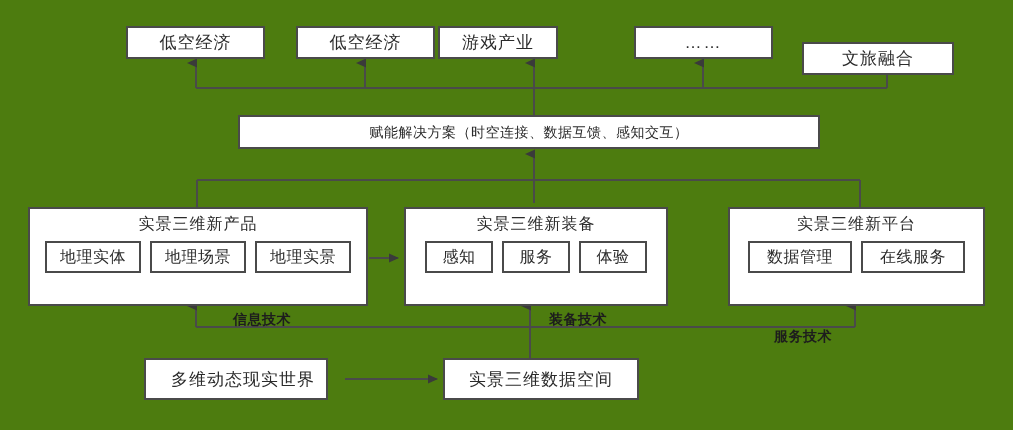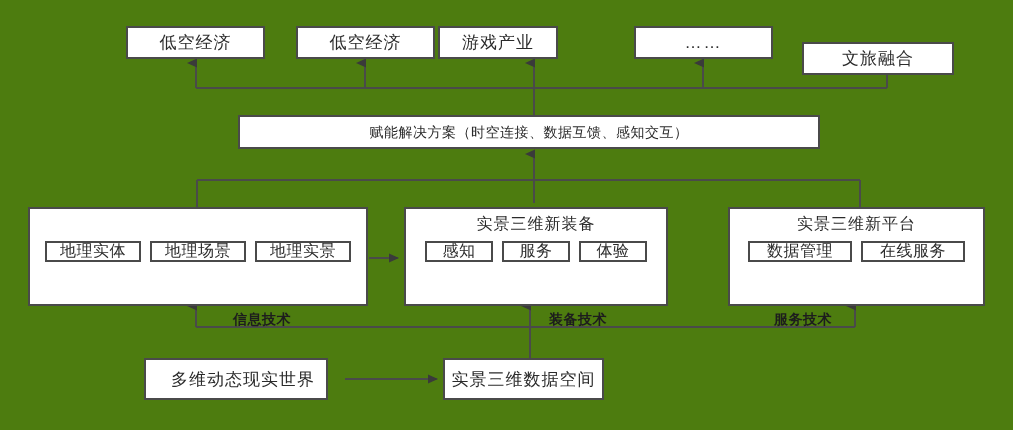--- a/index.html
+++ b/index.html
@@ -77,22 +77,23 @@
     right: 0;
     top: 32px;
     display: flex;
     justify-content: center;
     gap: 9px;
   }
   .sub-box {
     box-sizing: border-box;
     border: 2px solid #4a4a4a;
     background: #ffffff;
-    height: 21px;
+    height: 32px;
     display: flex;
+    align-items: center;
     justify-content: center;
     font-size: 16px;
     color: #2b2b2b;
     letter-spacing: 0.5px;
     white-space: nowrap;
     padding: 0 7px;
   }
   .sub-box.w3 { min-width: 96px; }
   .sub-box.w3s { min-width: 68px; }
   .sub-box.w2 { min-width: 104px; }
@@ -165,20 +166,21 @@
   </div>
   <div class="box app-box" style="left:802px; top:42px; width:152px;">
     <span>文旅融合</span>
   </div>
 
   <div class="box solution-box">
     <span>赋能解决方案（时空连接、数据互馈、感知交互）</span>
   </div>
 
   <div class="box group-box" style="left:28px; top:207px; width:340px; height:99px;">
+    <div class="group-title">实景三维新产品</div>
     <div class="sub-row">
       <div class="sub-box w3">
         <span>地理实体</span>
       </div>
       <div class="sub-box w3">
         <span>地理场景</span>
       </div>
       <div class="sub-box w3">
         <span>地理实景</span>
       </div>
@@ -211,24 +213,24 @@
       </div>
     </div>
   </div>
 
   <div class="tech-label" style="left:204px; top:311px;margin-left:29px;">
     <span>信息技术</span>
   </div>
   <div class="tech-label" style="left:549px; top:311px;">
     <span>装备技术</span>
   </div>
-  <div class="tech-label" style="left:774px; top:311px;">
+  <div class="tech-label" style="left:774px; top:328px;">
     <span>服务技术</span>
   </div>
 
   <div class="box base-box" style="left:144px; top:358px; width:184px;padding-left:14px;">
     <span>多维动态现实世界</span>
   </div>
-  <div class="box base-box" style="left:443px; top:358px; width:161px;">
+  <div class="box base-box" style="left:443px; top:358px; width:196px;">
     <span>实景三维数据空间</span>
   </div>
 
 </div>
 
 </body></html>

